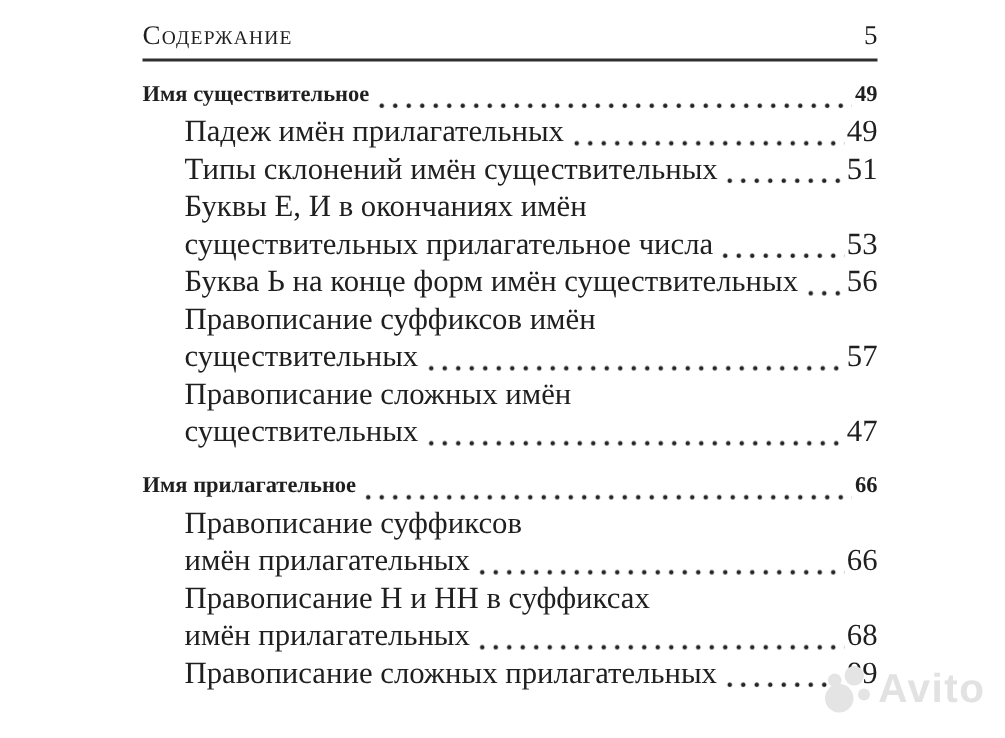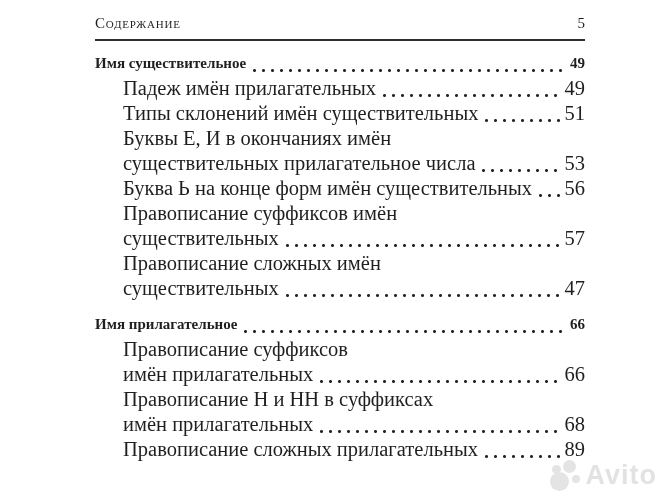--- a/index.html
+++ b/index.html
@@ -19,21 +19,21 @@
   .content {
     position: absolute;
     left: 95px;
     top: 12px;
     width: 490px;
   }
   .header {
     display: flex;
     justify-content: space-between;
     align-items: flex-end;
-    font-size: 15px;
+    font-size: 18px;
     line-height: 22px;
   }
   .header .title {
     font-variant: small-caps;
     letter-spacing: 0.8px;
   }
   .rule {
     height: 0;
     border-top: 2.5px solid #2f2f2f;
     margin-top: 5px;
@@ -68,21 +68,21 @@
     background-size: 9px 25px;
     background-repeat: repeat-x;
   }
   .p {
     text-align: right;
   }
   
   .watermark {
     position: absolute;
     right: 13px;
-    bottom: 0;
+    bottom: 16px;
     display: flex;
     align-items: flex-end;
   }
   .wm-logo {
     position: relative;
     width: 33px;
     height: 34px;
     margin-right: 3px;
   }
   .wm-logo i {

